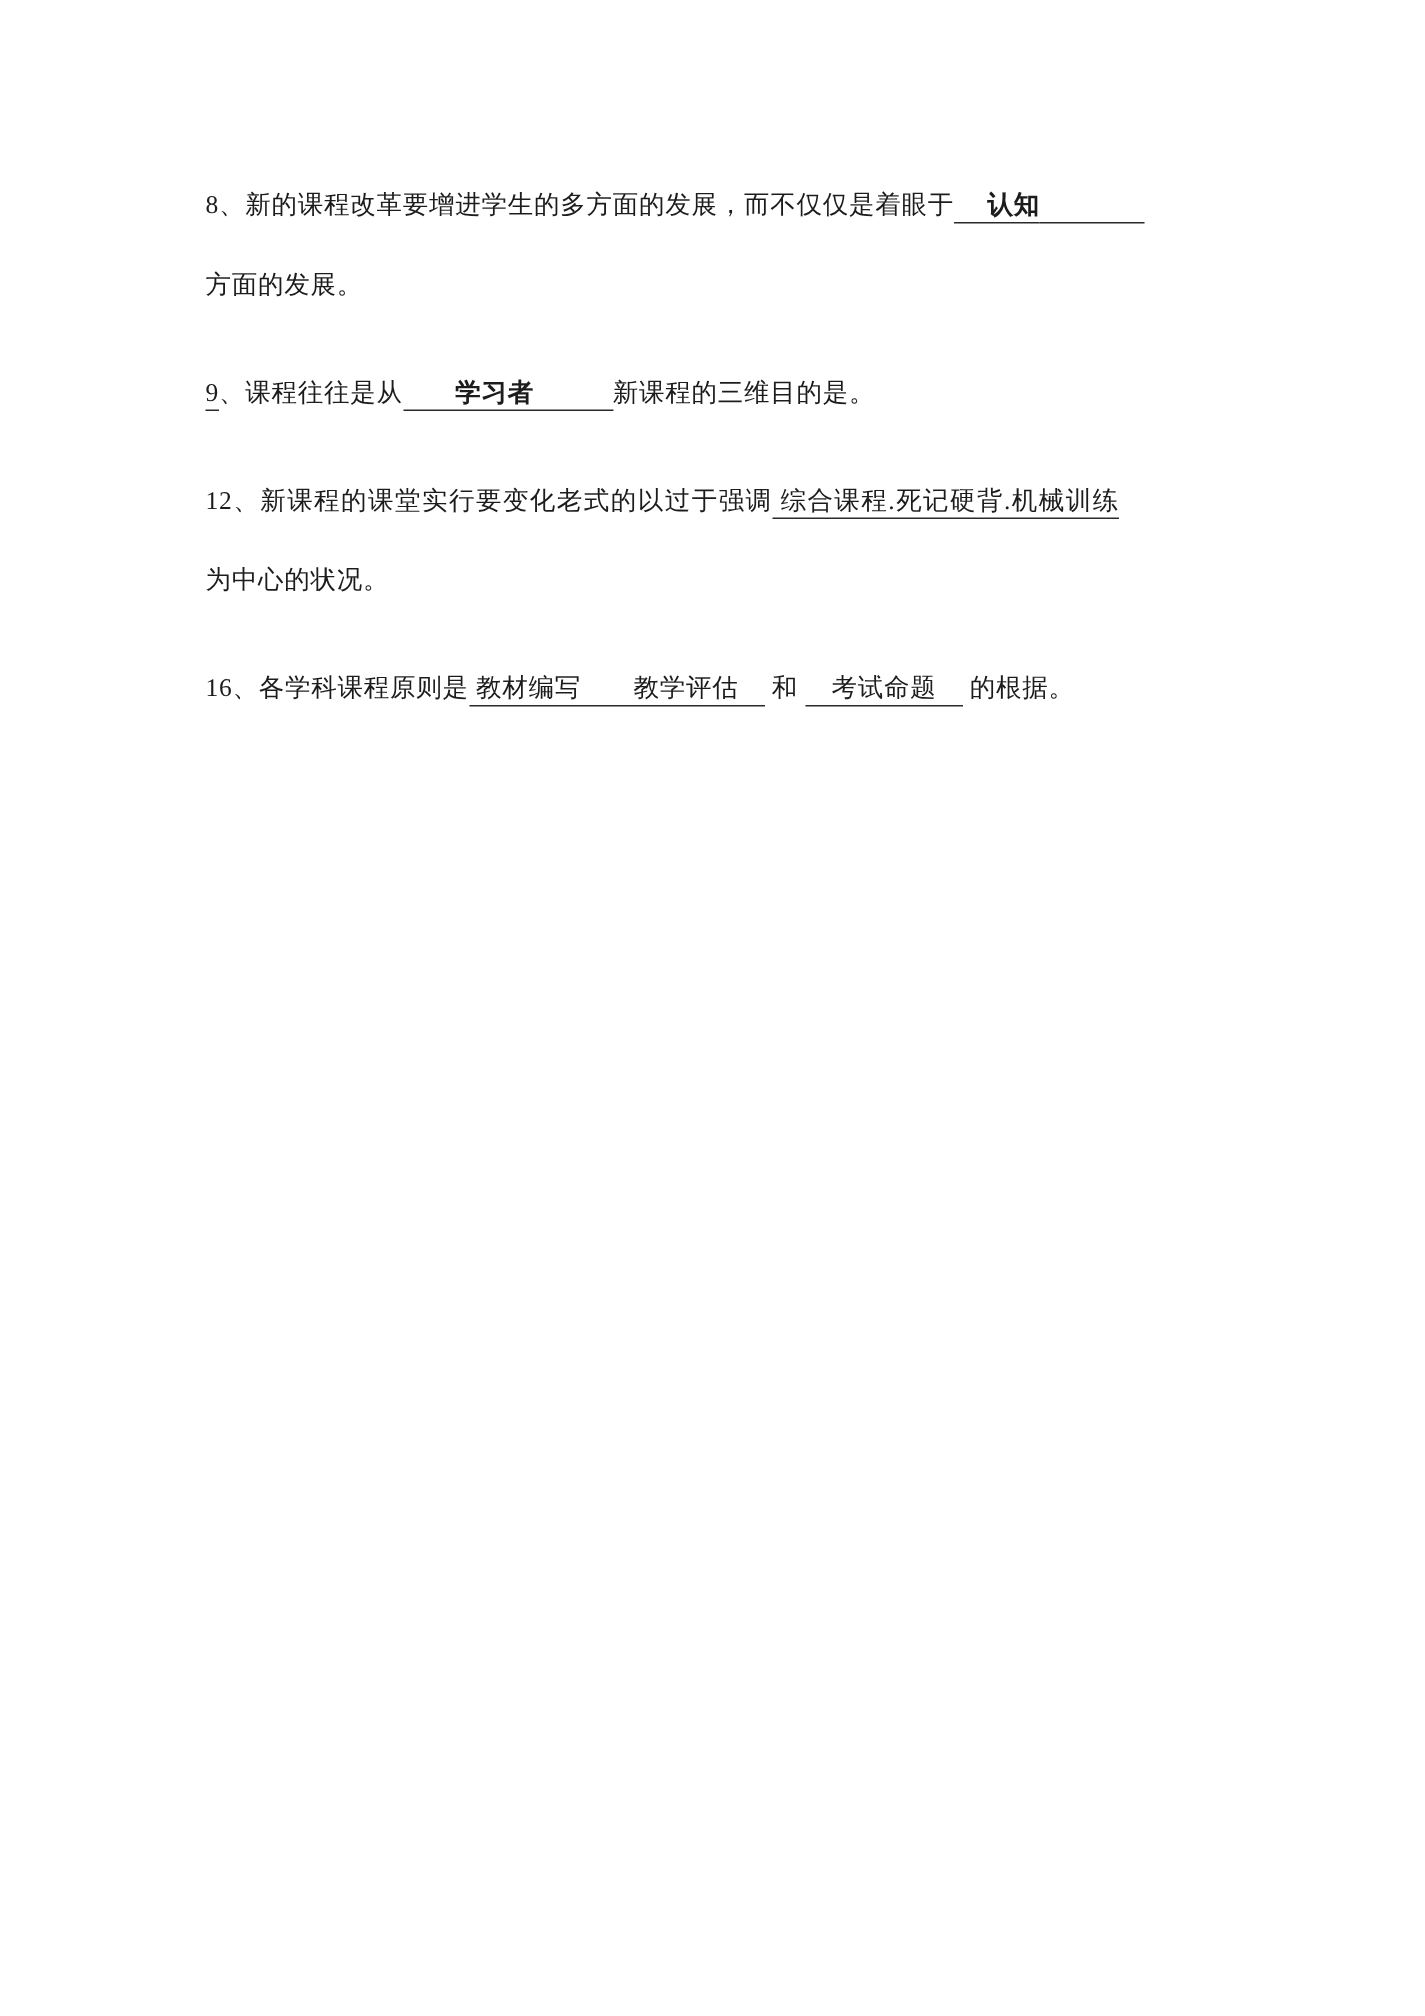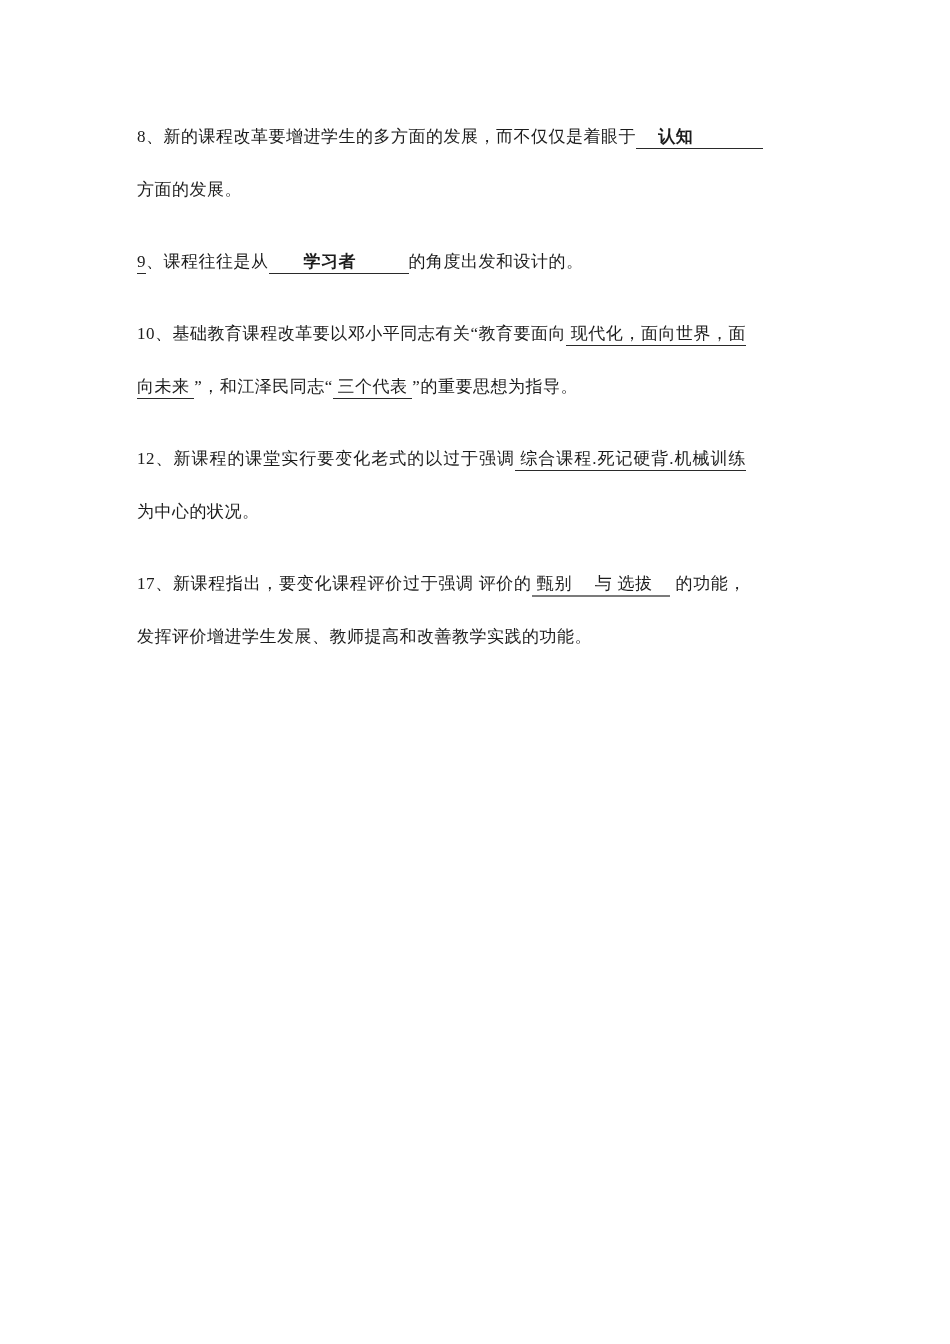--- a/index.html
+++ b/index.html
@@ -43,18 +43,17 @@
     border-bottom-width: 2px;
     border-bottom-color: #7b7b7b;
   }
 </style>
 </head>
 <body>
 
 <main class="doc-page">
   <section>
       <p class="q"><span>8、新的课程改革要增进学生的多方面的发展，而不仅仅是着眼于</span><span class="u">　 </span><span class="u b">认知</span><span class="u">　　　　 </span><span>方面的发展。</span></p>
-      <p class="q"><span class="u">9</span><span>、课程往往是从</span><span class="u">　　</span><span class="u b">学习者</span><span class="u">　　　</span><span>的角度出发和设计的。</span></p>
-      <p class="q"><span>10、基础教育课程改革要以邓小平同志有关“教育要面向</span><span class="u"> 现代化，面向世界，面向未来 </span><span>”，和江泽民同志“</span><span class="u"> 三个代表 </span><span>”的重要思想为指导。</span></p>
+      <p class="q"><span class="u">9</span><span>、课程往往是从</span><span class="u">　　</span><span class="u b">学习者</span><span class="u">　　　</span><span>新课程的三维目的是。</span></p>
       <p class="q"><span>12、新课程的课堂实行要变化老式的以过于强调</span><span class="u"> 综合课程.死记硬背.机械训练</span><span>为中心的状况。</span></p>
-      <p class="q"><span>17、新课程指出，要变化课程评价过于强调 评价的</span><span class="u t"> 甄别　 与 选拔　</span><span> 的功能，发挥评价增进学生发展、教师提高和改善教学实践的功能。</span></p>
+      <p class="q"><span>16、各学科课程原则是</span><span class="u"> 教材编写　　教学评估　</span><span> 和 </span><span class="u">　考试命题　</span><span> 的根据。</span></p>
     </section>
 </main>
 
 </body></html>

